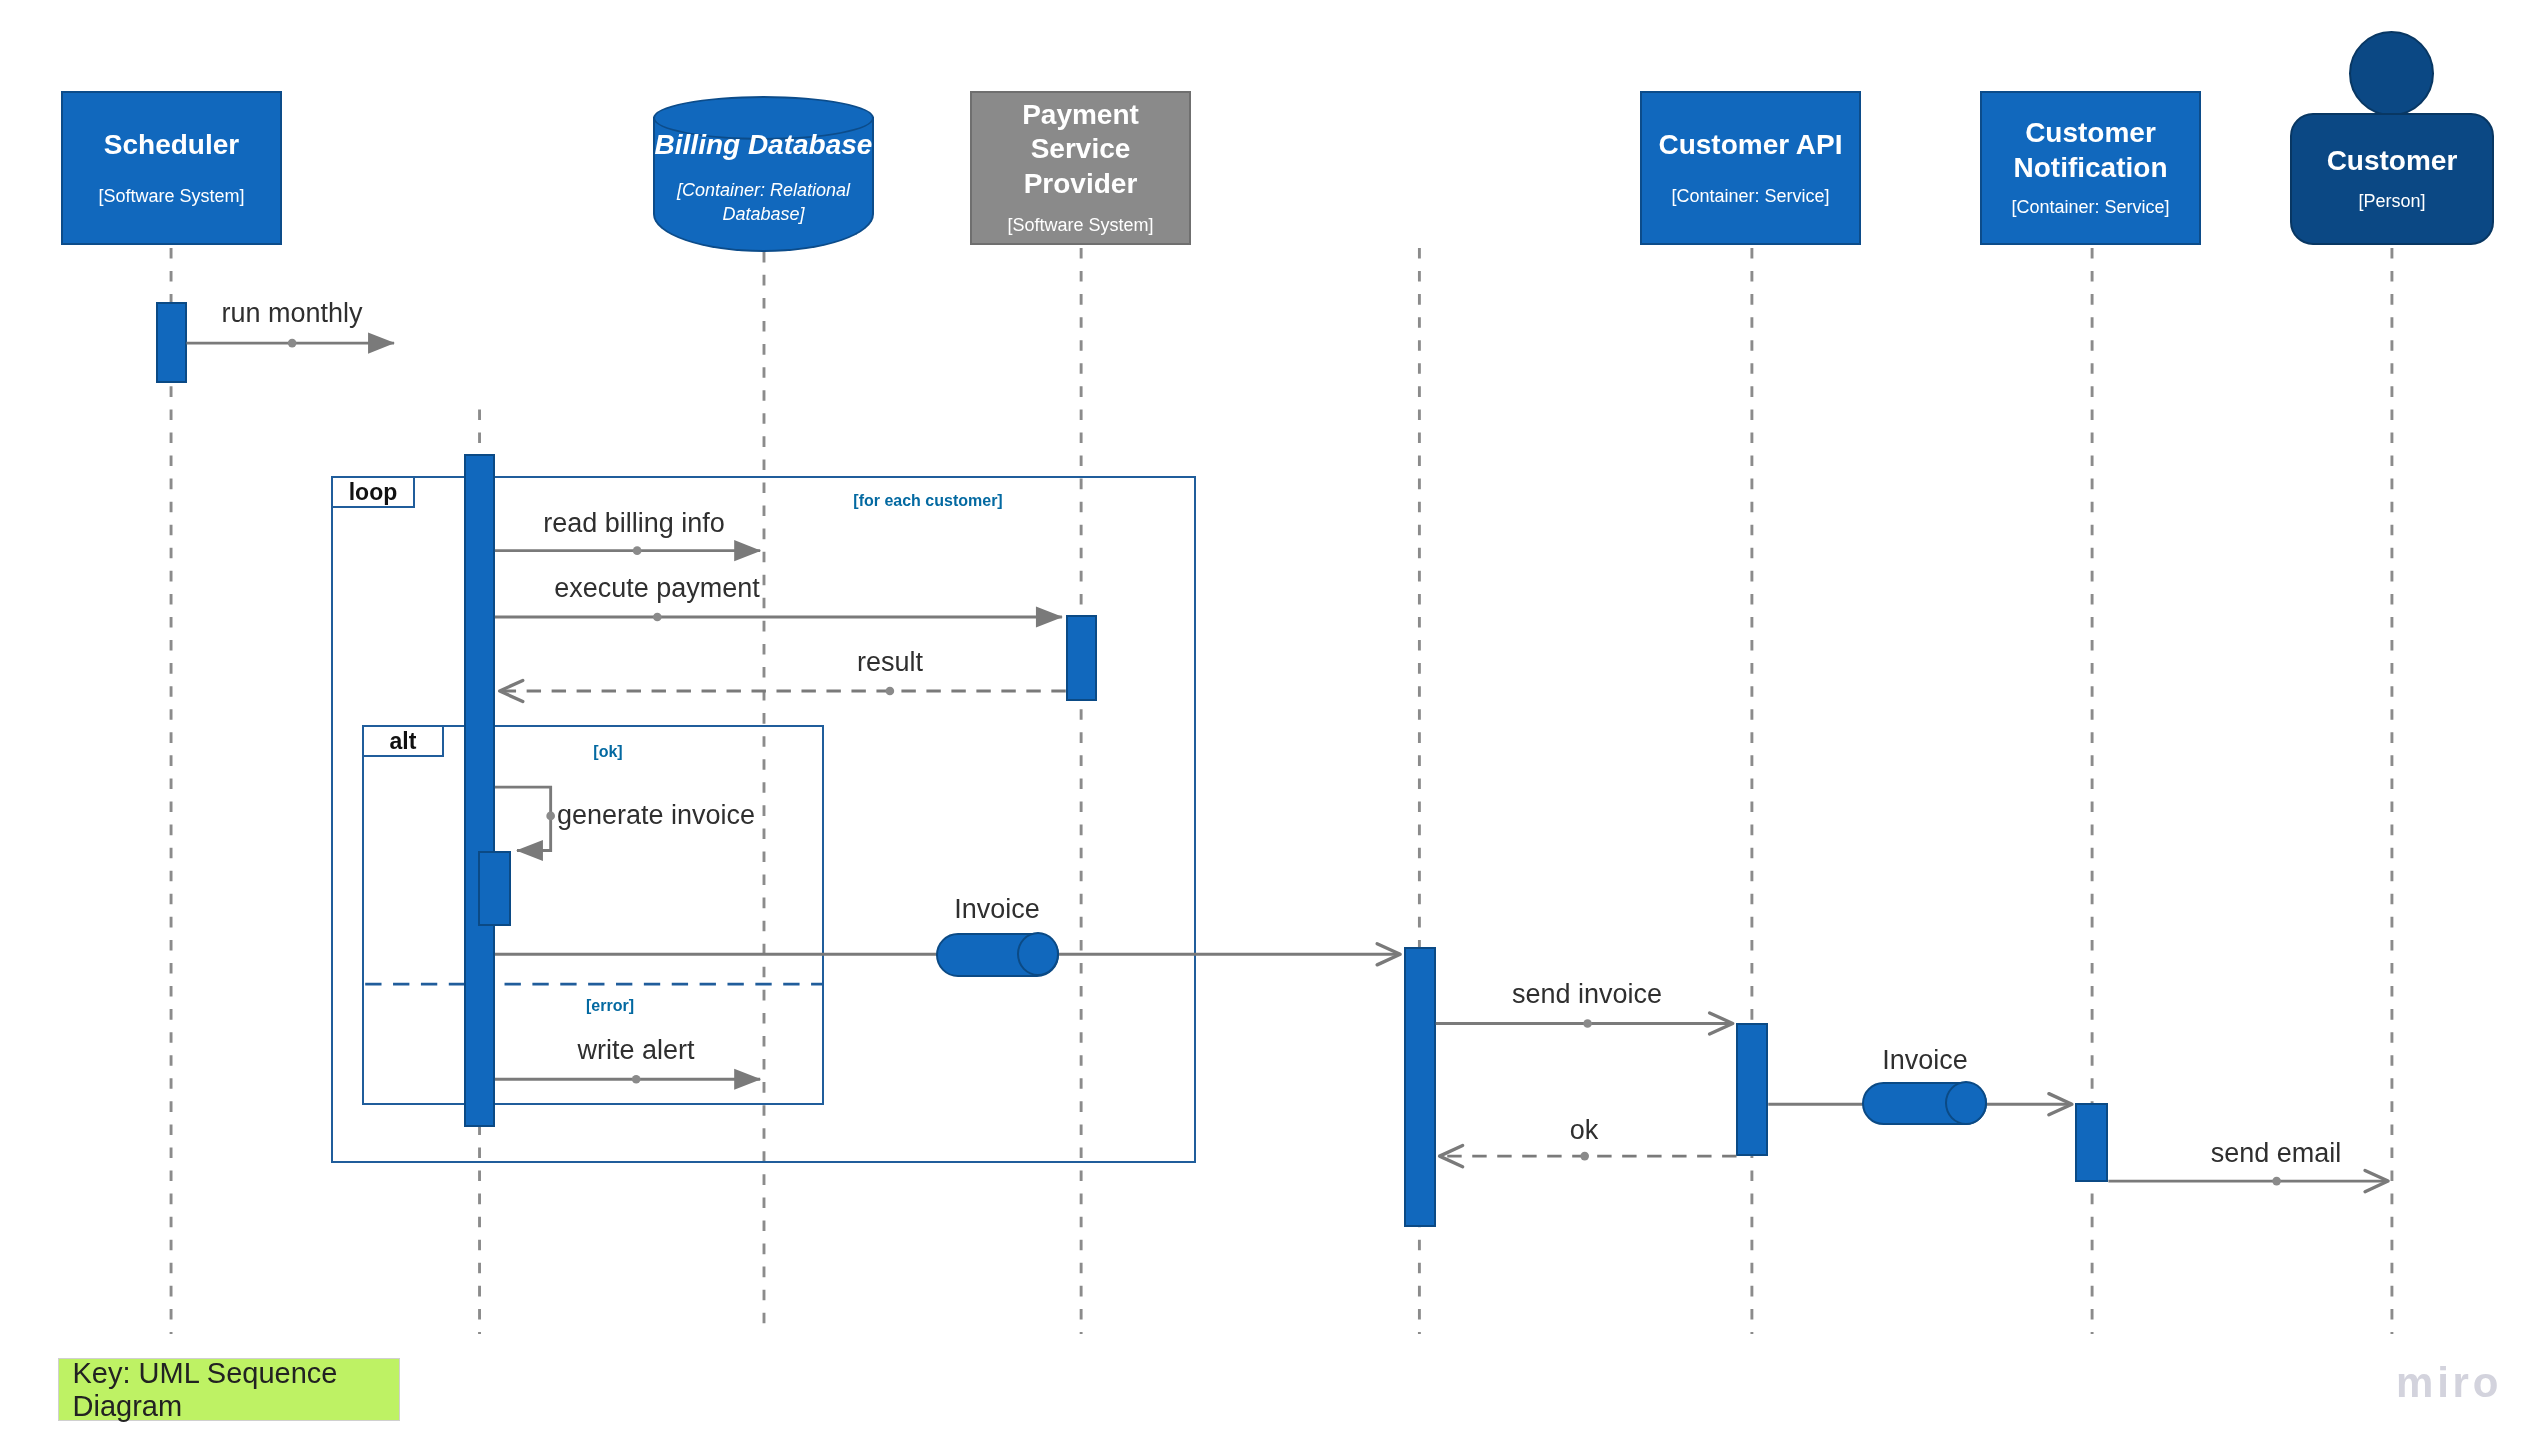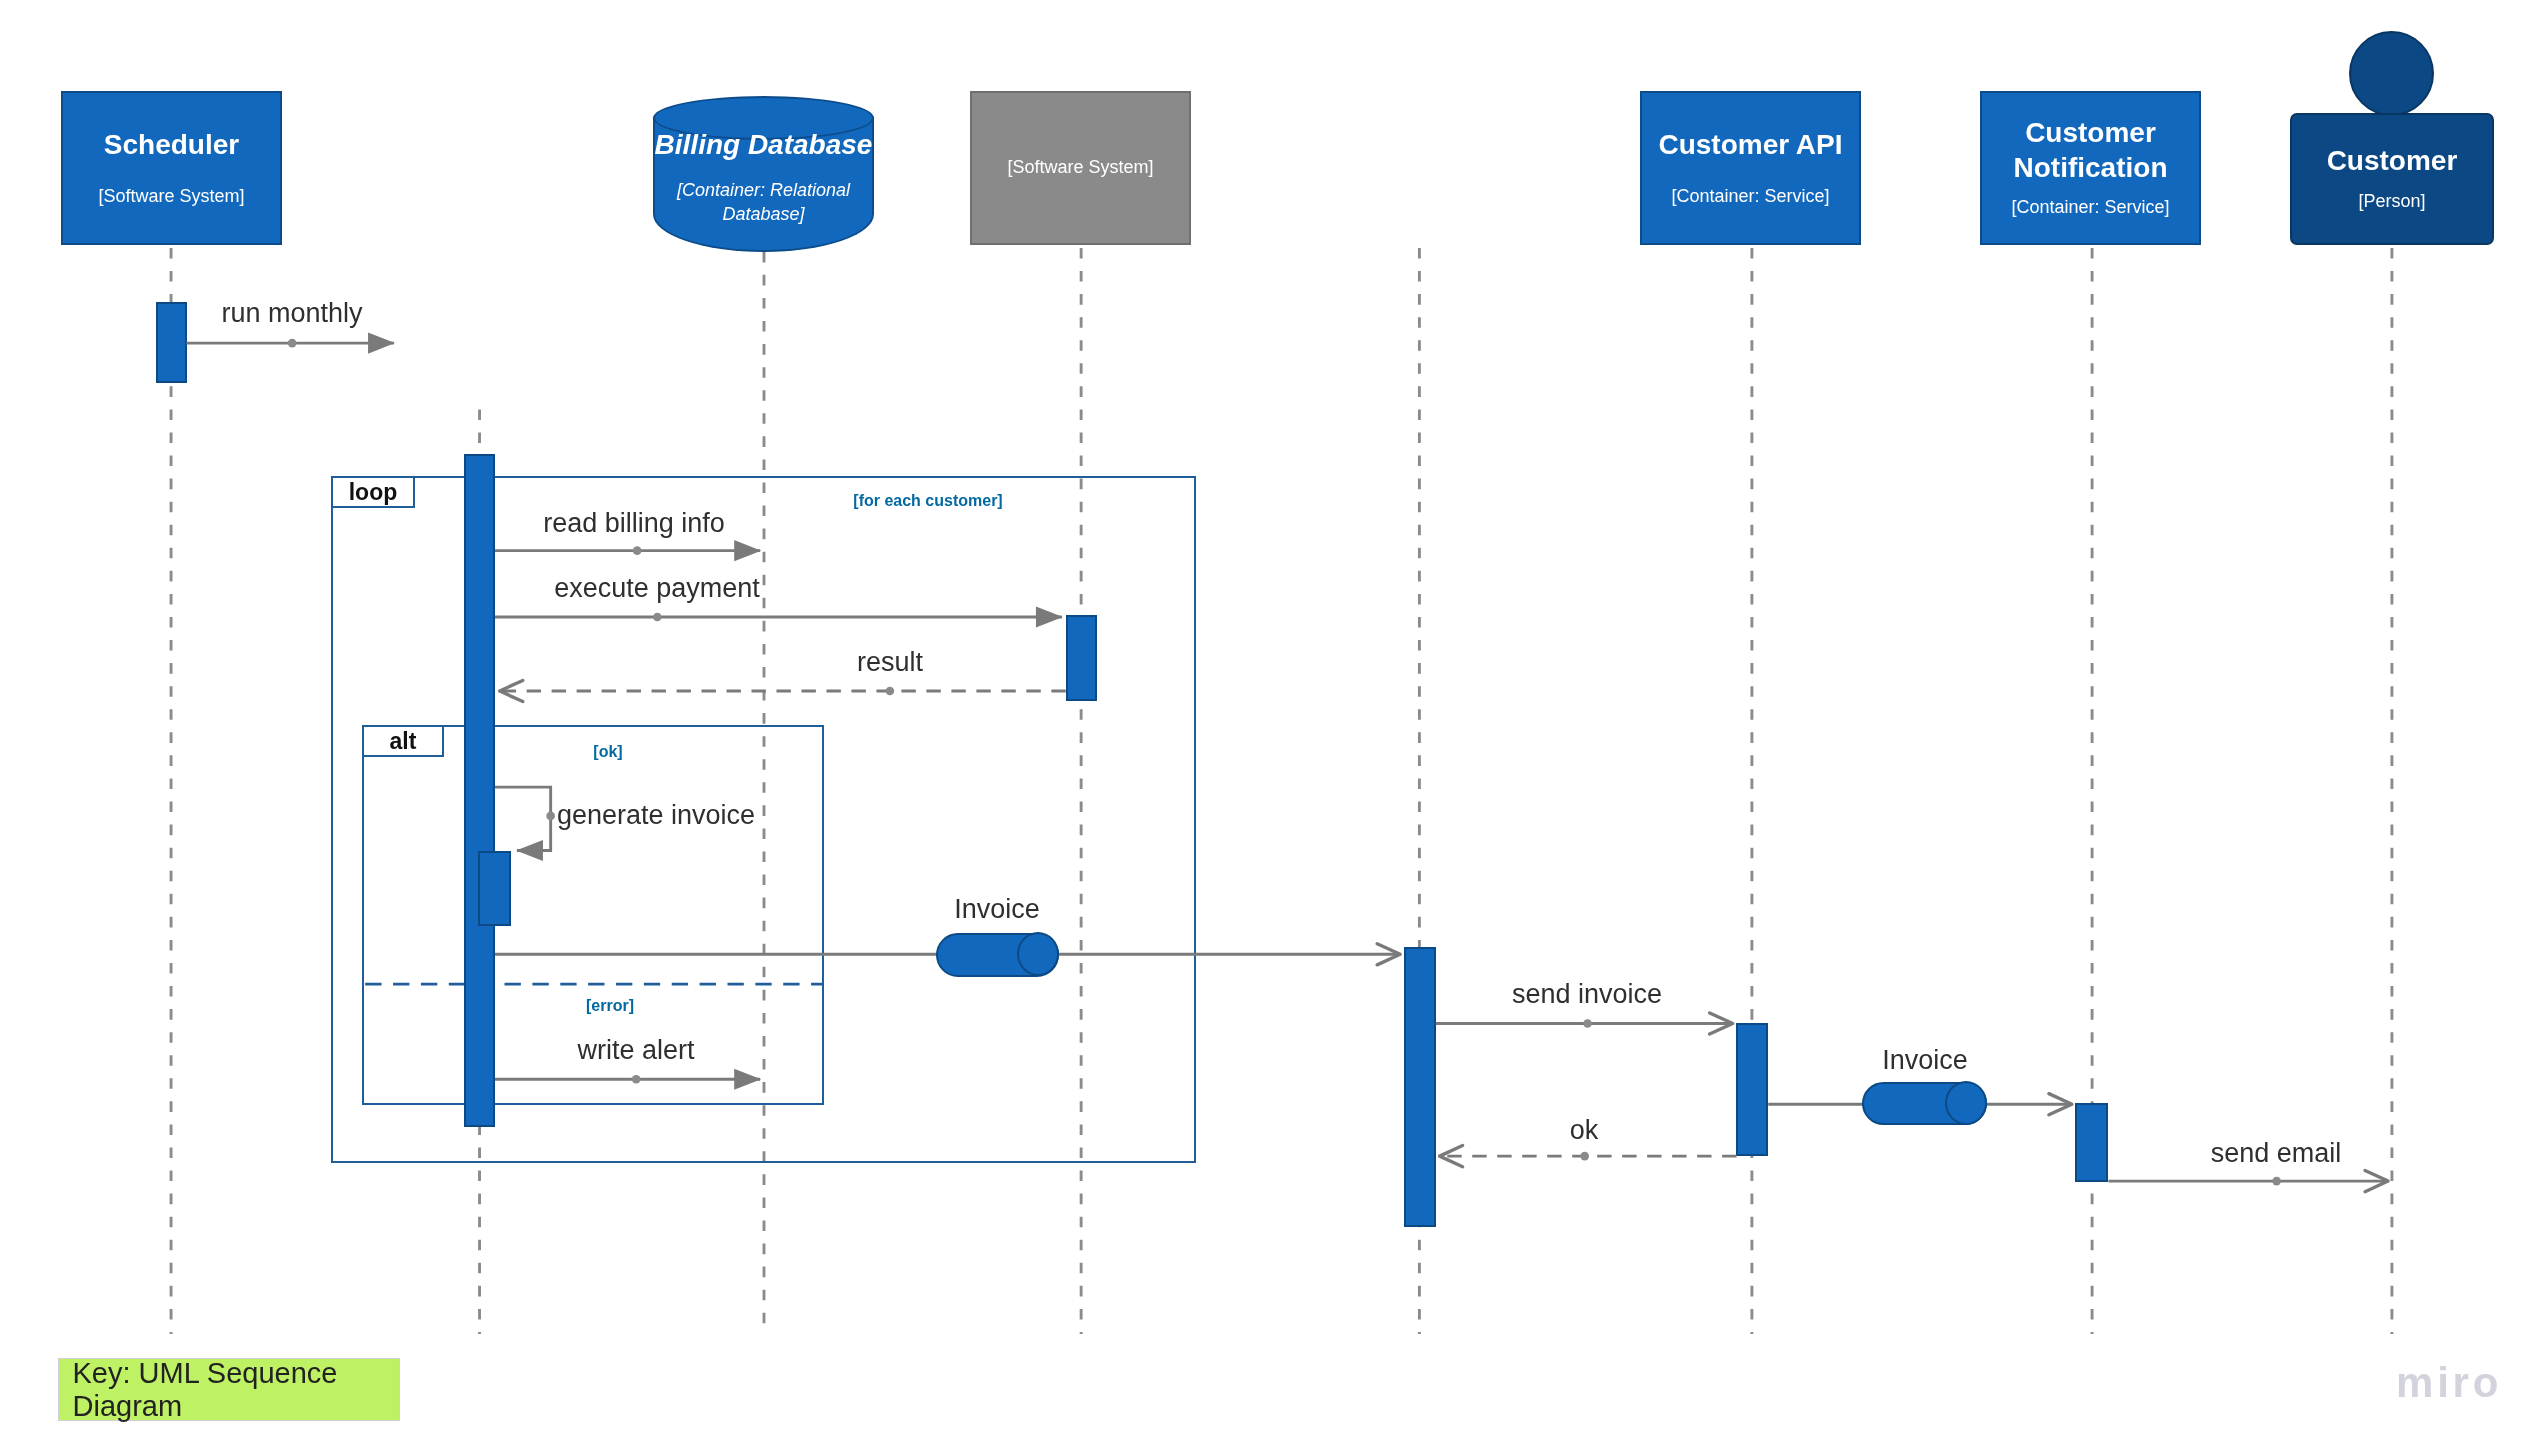--- a/index.html
+++ b/index.html
@@ -20,21 +20,21 @@
   .cyl-body{position:absolute;box-sizing:border-box;background:#1168bd;border:2.9px solid #0c4c8a;
             border-top:none;border-radius:0 0 110px 110px / 0 0 38px 38px;}
   .cyl-top{position:absolute;box-sizing:border-box;background:#1168bd;border:2.9px solid #0c4c8a;
            border-radius:50%;}
   .cyl-text{position:absolute;display:flex;flex-direction:column;align-items:center;gap:17.3px;
             text-align:center;color:#fff;}
 
   
   .person-head{position:absolute;box-sizing:border-box;border-radius:50%;
                background:#0b4884;border:2.9px solid #083763;}
-  .person-body{position:absolute;box-sizing:border-box;border-radius:7px;
+  .person-body{position:absolute;box-sizing:border-box;border-radius:23px;
                background:#0b4884;border:2.9px solid #083763;
                display:flex;flex-direction:column;align-items:center;justify-content:center;
                gap:11.5px;color:#fff;text-align:center;}
 
   
   .fragment{position:absolute;box-sizing:border-box;border:2.9px solid #205d9b;background:transparent;}
   .frag-tab{position:absolute;box-sizing:border-box;border:2.9px solid #205d9b;background:#ffffff;
             display:flex;align-items:center;justify-content:center;
             font-weight:bold;font-size:23px;color:#111111;}
   .guard{position:absolute;transform:translate(-50%,-50%);font-weight:bold;font-size:16px;
@@ -164,20 +164,21 @@
   <div>
     <div class="cyl-body" style="left:653px;top:117px;width:221px;height:135px;"></div>
     <div class="cyl-top" style="left:653px;top:96px;width:221px;height:44px;"></div>
     <div class="cyl-text" style="left:653px;top:128px;width:221px;font-style:italic;">
       <div class="p-name">Billing Database</div>
       <div class="p-sub">[Container: Relational Database]</div>
     </div>
   </div>
 
   <div class="participant p-gray" style="left:970px;top:91px;width:221px;height:154px;gap:13.5px;">
+    <div class="p-name">Payment Service Provider</div>
     <div class="p-sub">[Software System]</div>
   </div>
 
 
   <div class="participant p-blue" style="left:1640px;top:91px;width:221px;height:154px;">
     <div class="p-name">Customer API</div>
     <div class="p-sub">[Container: Service]</div>
   </div>
 
   <div class="participant p-blue" style="left:1980px;top:91px;width:221px;height:154px;gap:11.5px;">

